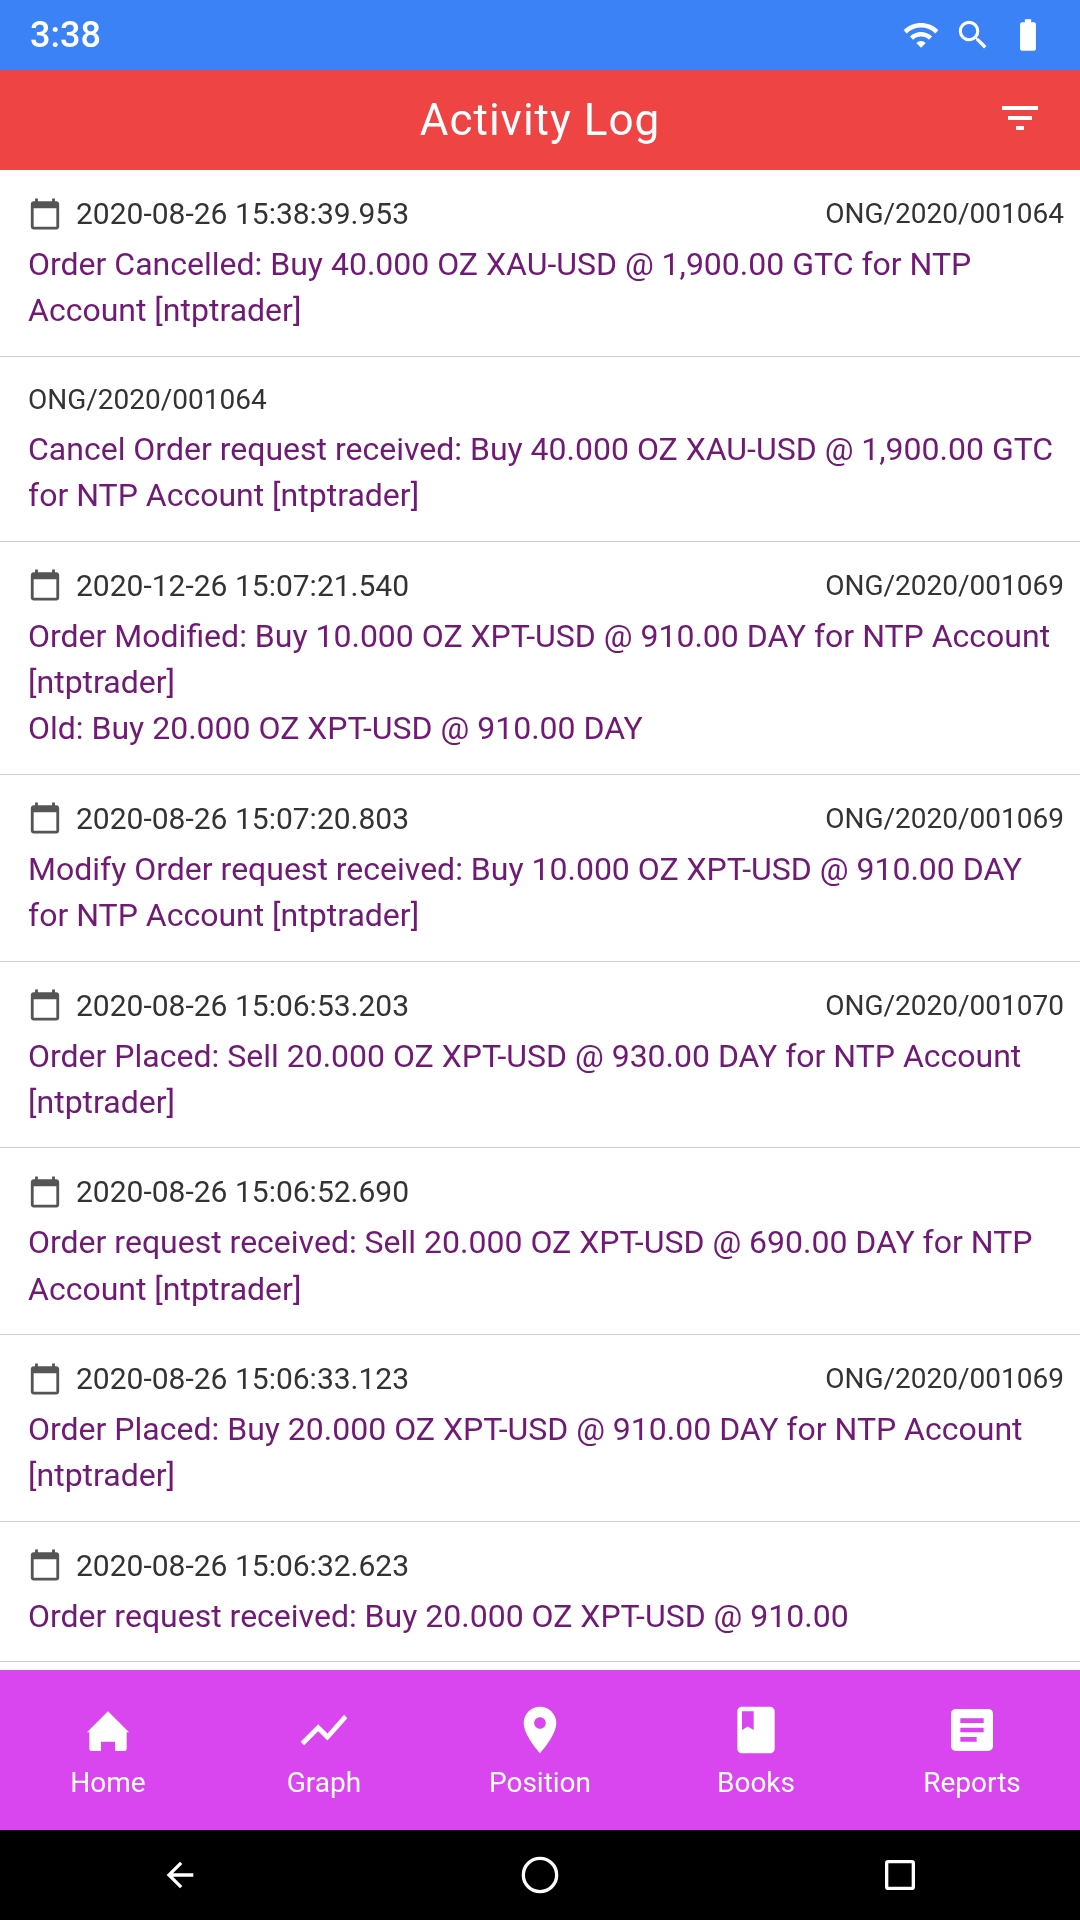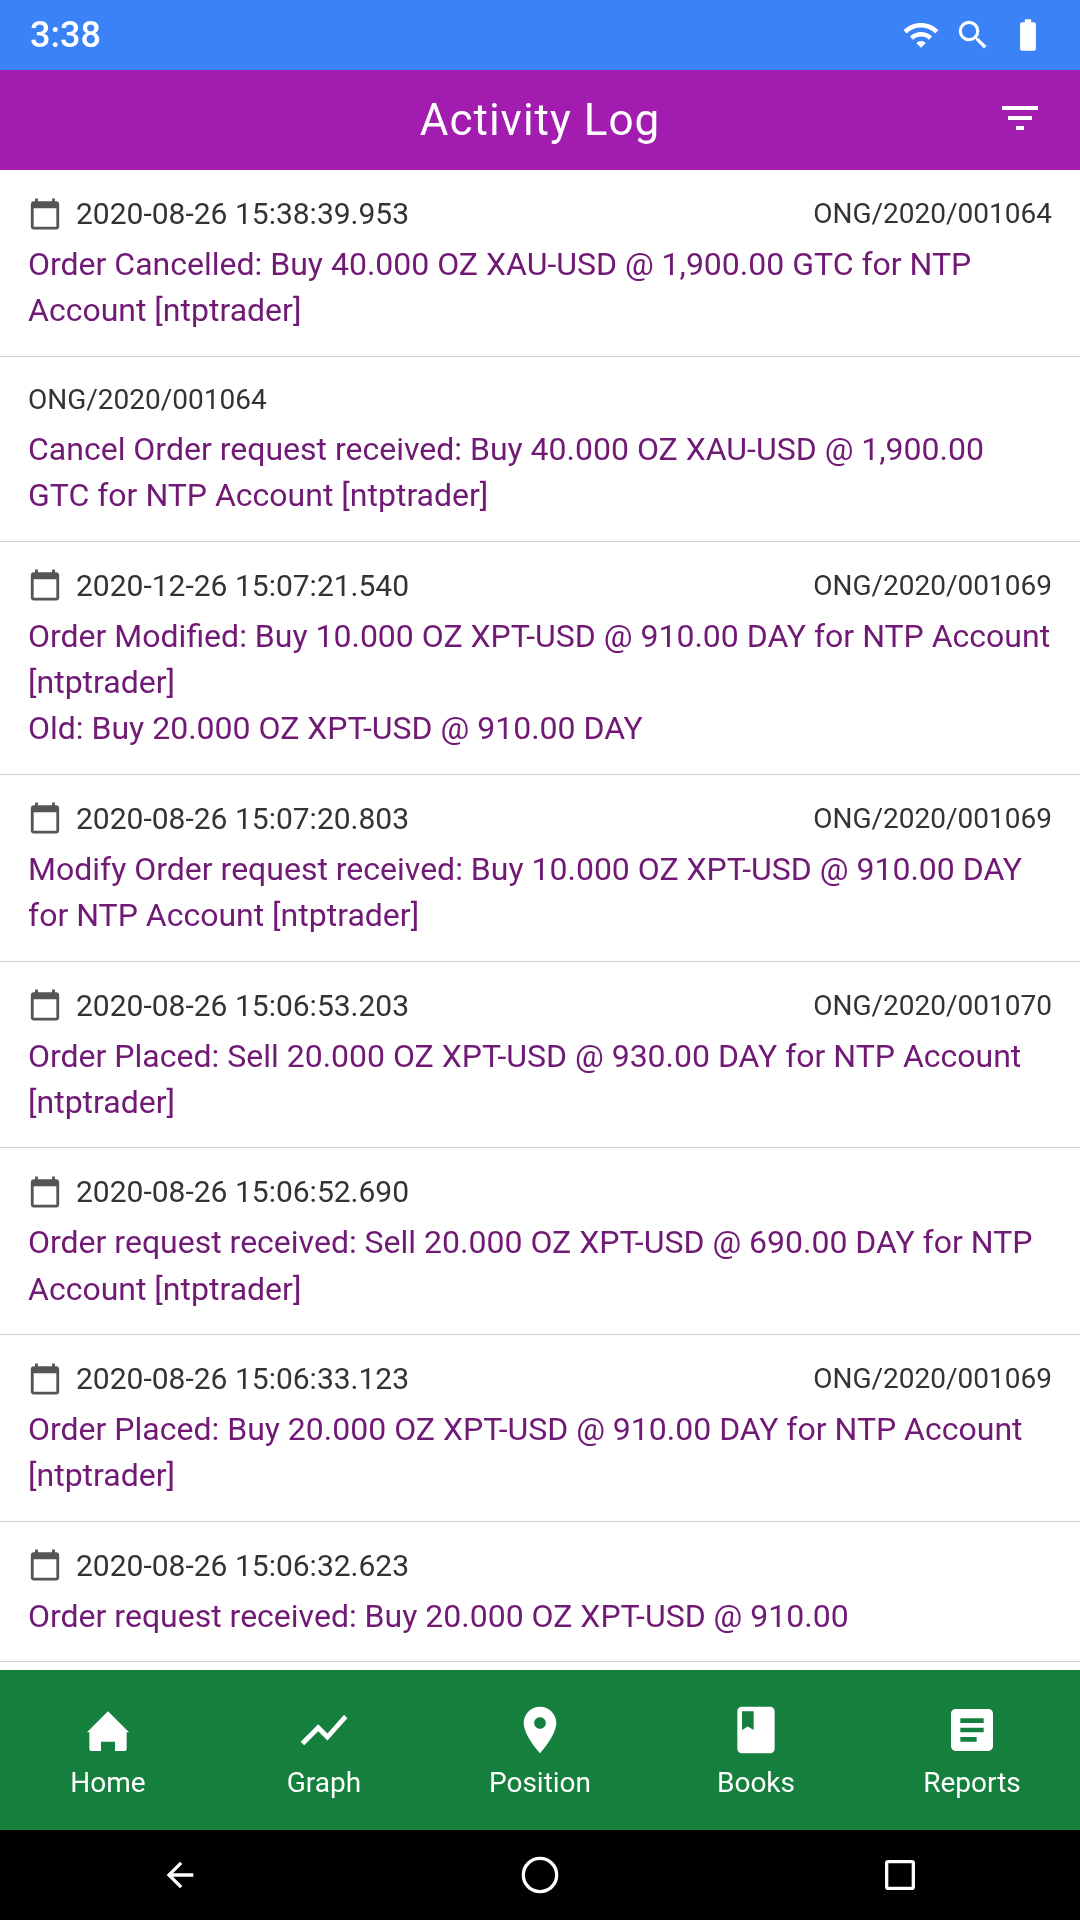--- a/index.html
+++ b/index.html
@@ -33,21 +33,21 @@
       display: flex;
       align-items: center;
       gap: 14px;
     }
     .status-icons svg {
       fill: white;
     }
 
     
     .header {
-      background: #a21caf;
+      background: #ef4444;
       color: #fff;
       display: flex;
       align-items: center;
       justify-content: center;
       height: 100px;
       position: relative;
       flex-shrink: 0;
     }
     .header-title {
       font-size: 44px;
@@ -67,21 +67,21 @@
       fill: white;
     }
 
     
     .log-list {
       flex: 1;
       overflow-y: auto;
       background: #ffffff;
     }
     .log-item {
-      padding: 26px 28px 22px 28px;
+      padding: 26px 16px 22px 28px;
       border-bottom: 1px solid #cccccc;
     }
     .log-item-header {
       display: flex;
       justify-content: space-between;
       align-items: center;
       margin-bottom: 10px;
     }
     .log-item-date {
       display: flex;
@@ -95,21 +95,21 @@
       color: #333;
     }
     .log-item-desc {
       font-size: 32px;
       color: #701a75;
       line-height: 1.45;
     }
 
     
     .bottom-nav {
-      background: #15803d;
+      background: #d946ef;
       height: 160px;
       display: flex;
       align-items: stretch;
       flex-shrink: 0;
     }
     .nav-item {
       flex: 1;
       display: flex;
       flex-direction: column;
       align-items: center;

